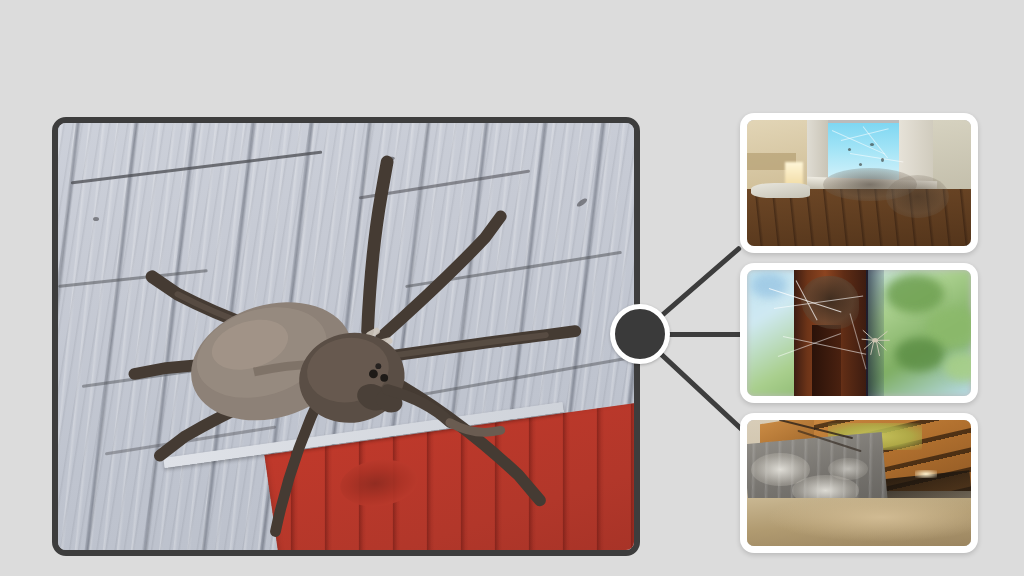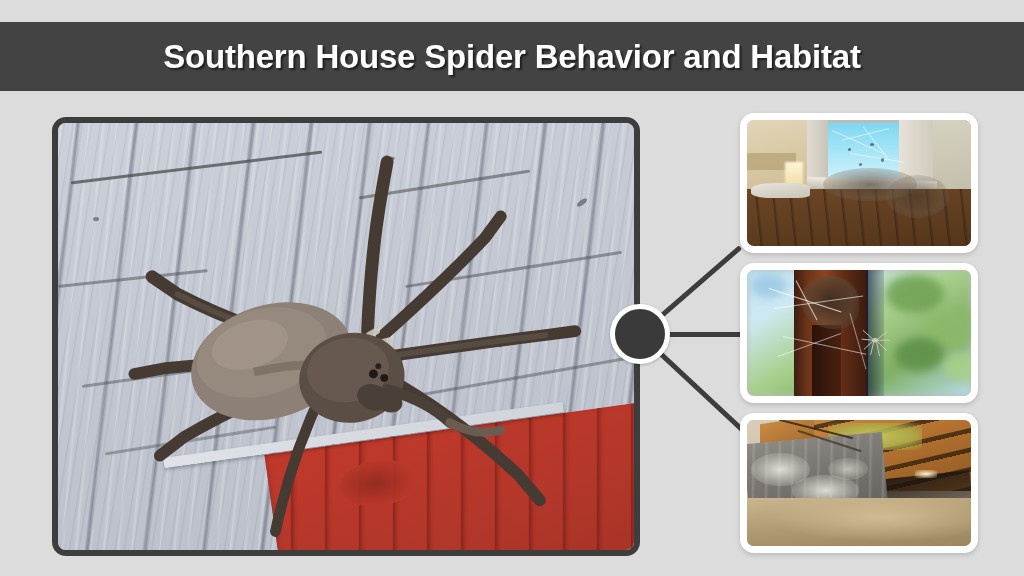--- a/index.html
+++ b/index.html
@@ -201,23 +201,20 @@
   .t3-dark{ position:absolute; left:58%; top:44%; width:42%; height:22%;
     background:linear-gradient(170deg,rgba(20,16,12,0.85),rgba(40,32,24,0.55)); transform:rotate(-6deg); }
   .t3-light{ position:absolute; left:75%; top:40%; width:10%; height:6%;
     background:radial-gradient(ellipse,#fff3cf 0%,rgba(255,243,207,0) 100%); }
 </style>
 </head>
 <body>
 
 <div class="stage">
 
-  <div class="title-bar">
-    <div class="title-text">Southern House Spider Behavior and Habitat</div>
-  </div>
 
   <div class="hero">
     <div class="hero-canvas">
       <div class="boards"></div>
       <div class="grain"></div>
 
       <div class="crack" style="left:2%;  top:10%;  width:44%; height:3px; transform:rotate(-7deg);"></div>
       <div class="crack" style="left:52%; top:14%;  width:30%; height:3px; transform:rotate(-9deg); opacity:.55;"></div>
       <div class="crack" style="left:0%;  top:36%;  width:26%; height:3px; transform:rotate(-6deg); opacity:.5;"></div>
       <div class="crack" style="left:60%; top:34%;  width:38%; height:3px; transform:rotate(-9deg); opacity:.5;"></div>

